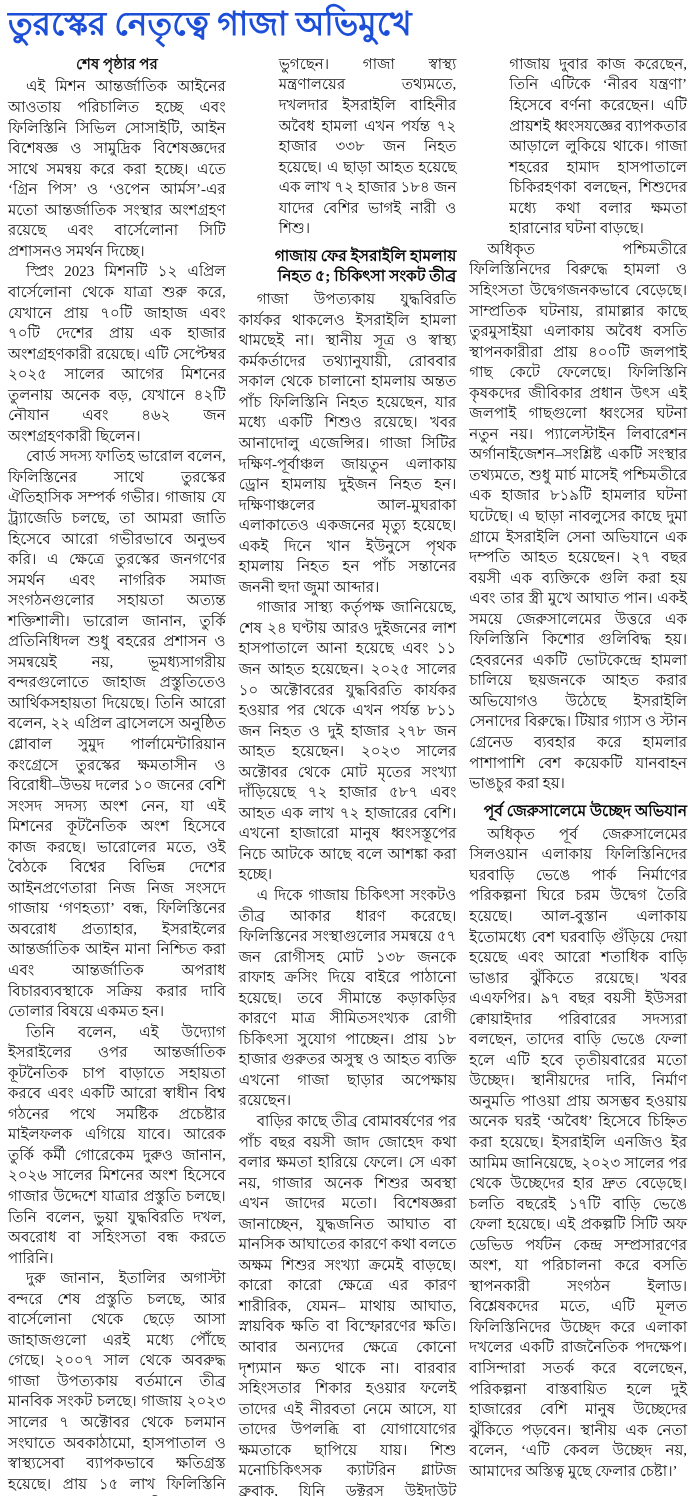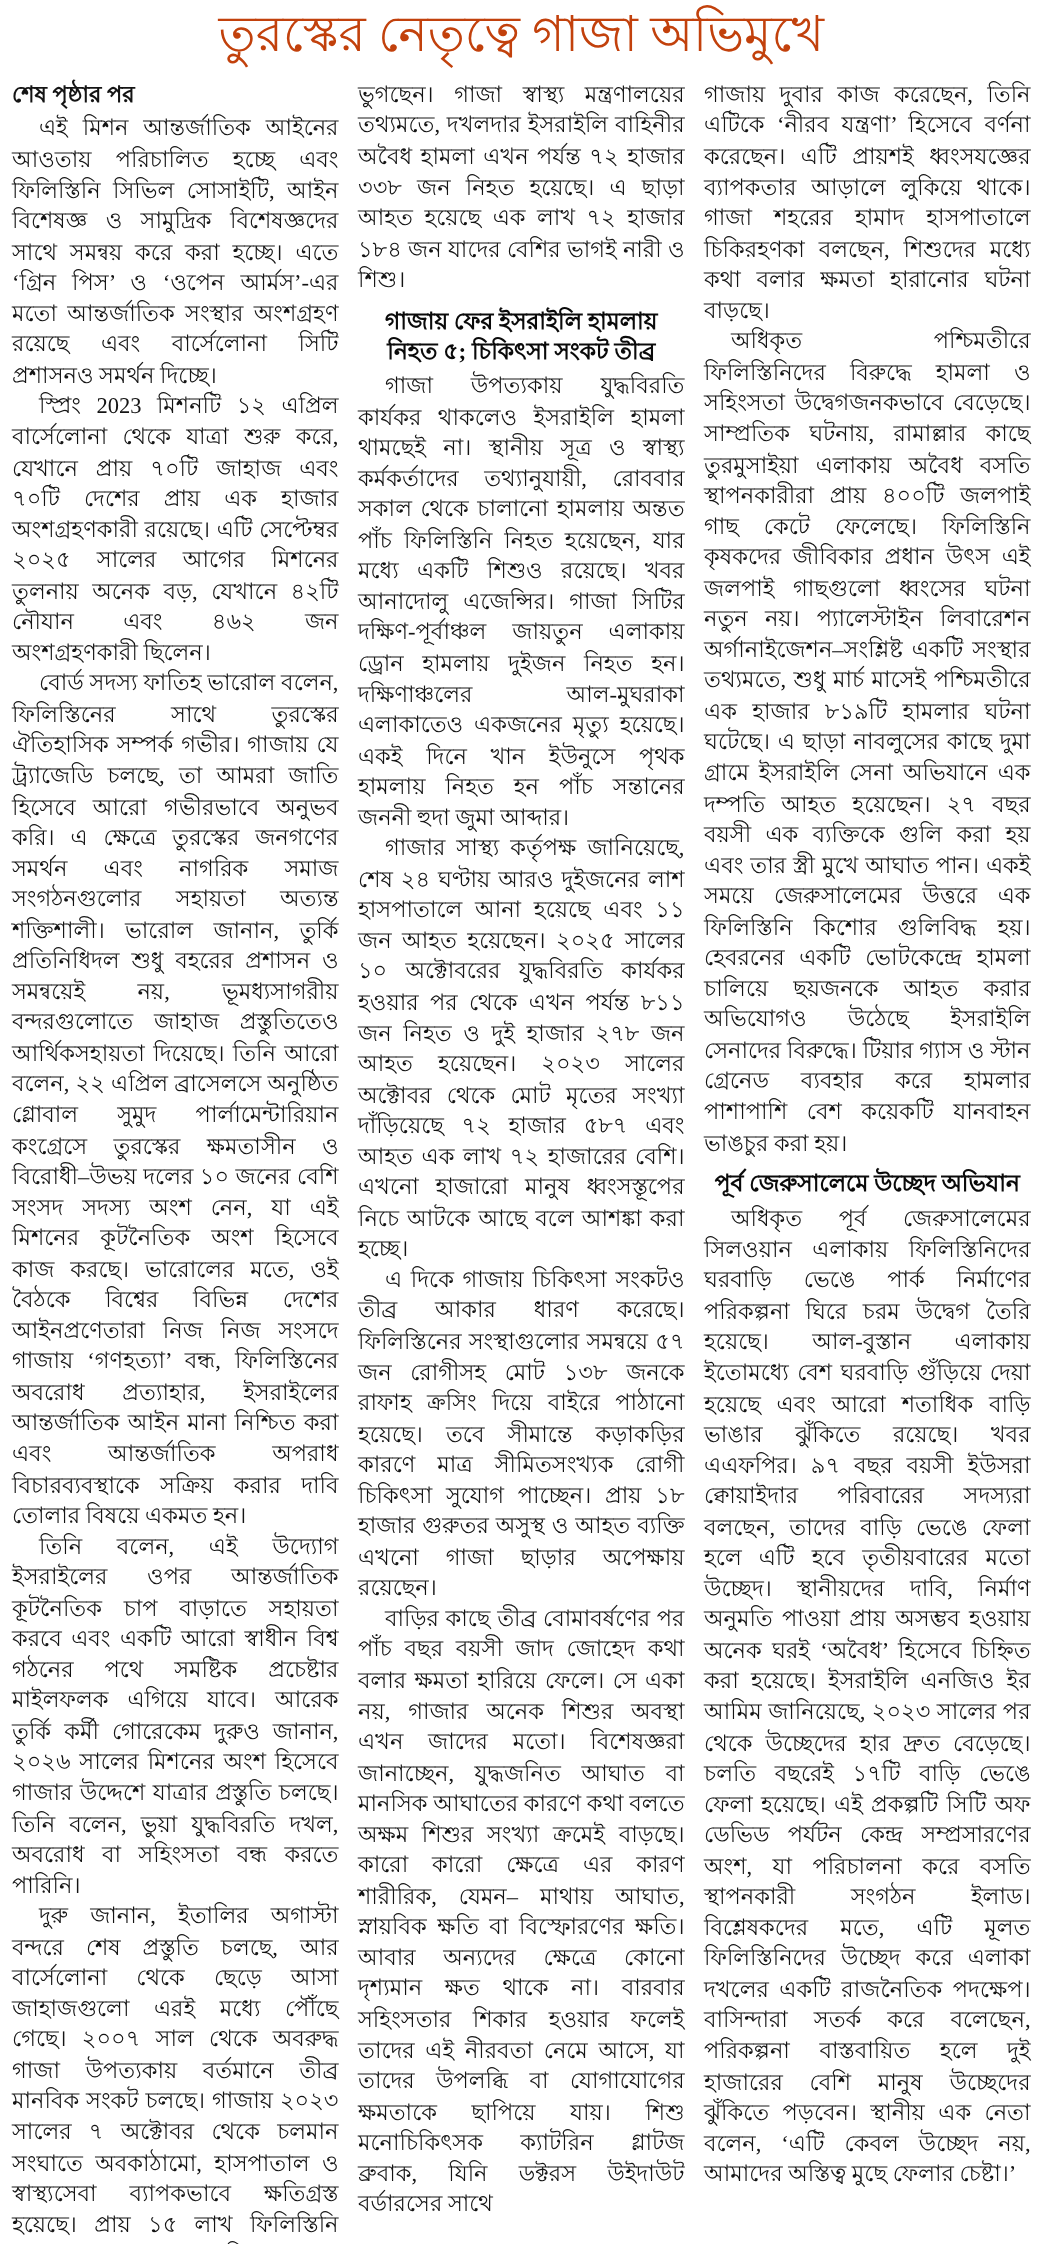--- a/index.html
+++ b/index.html
@@ -11,60 +11,61 @@
     width: 695px;
     min-height: 1496px;
     box-sizing: border-box;
     margin: 0 auto;
     padding: 4px 8px 10px 8px;
     background: #ffffff;
     color: #141414;
     font-family: "Liberation Serif", "DejaVu Serif", serif;
   }
   .headline {
-    text-align: center;
+    text-align: left;
     font-size: 33px;
     line-height: 1.15;
-    font-weight: 400;
+    font-weight: 700;
     margin: 2px 0 10px 0;
-    color: #c2410c;
+    color: #1d4ed8;
   }
   .columns {
     display: flex;
     gap: 13px;
     align-items: flex-start;
   }
   .column {
     flex: 1 1 0;
     min-width: 0;
   }
   .column p {
     margin: 0;
     font-size: 15px;
     line-height: 1.37;
     text-align: justify;
     text-indent: 18px;
     word-break: break-word;
   }
   .column p.cont {
     text-indent: 0;
+    margin-left: 40px;
   }
   .column .marker {
     margin: 0 0 2px 0;
     font-size: 15px;
     font-weight: 700;
-    text-align: left;
+    text-align: center;
     text-indent: 0;
   }
   .column h3.subhead {
     margin: 7px 0 3px 0;
     font-size: 15.5px;
     line-height: 1.3;
     font-weight: 700;
-    text-align: center;
+    text-align: right;
     color: #0a0a0a;
   }
 </style>
 </head>
 <body>
 
 <div class="page">
   <h1 class="headline">তুরস্কের নেতৃত্বে গাজা অভিমুখে</h1>
 
   <div class="columns">

